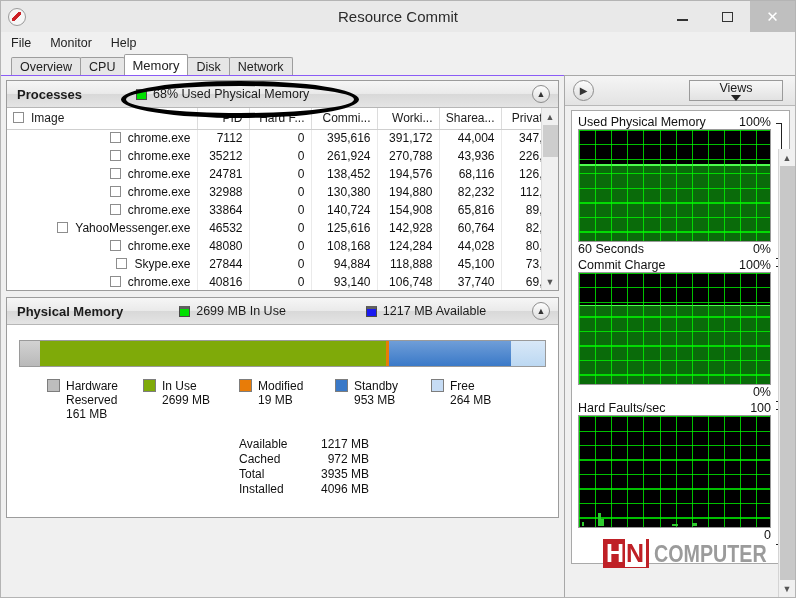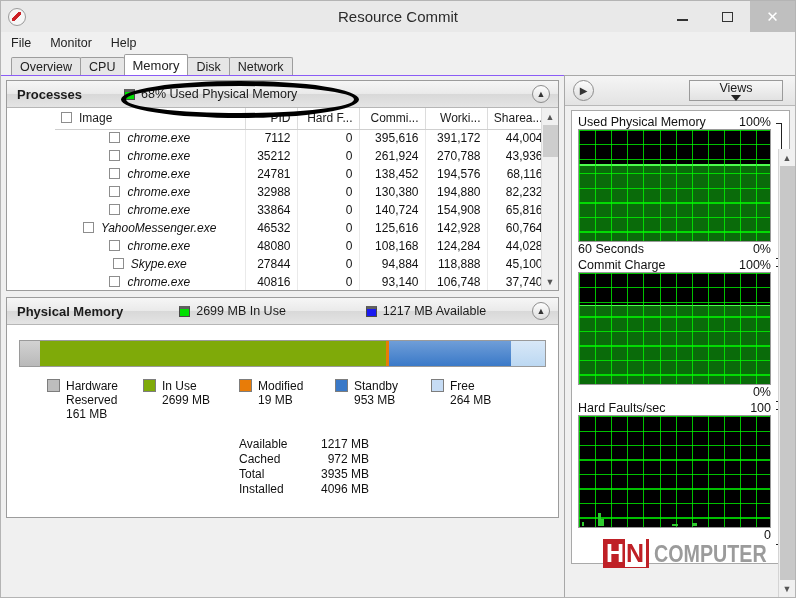--- a/index.html
+++ b/index.html
@@ -138,39 +138,39 @@
     position: absolute; right: 8px; top: 4px;
     width: 18px; height: 18px; border-radius: 50%;
     border: 1px solid #8d8d8d;
     background: linear-gradient(to bottom,#fdfdfd,#dedede);
     display: flex; align-items: center; justify-content: center;
     font-size: 9px; color: #333;
   }
 
   
   .proc-wrap { position: relative; height: 182px; background: #fff; display: flex; }
-  .proc-table-area { flex: 1; overflow: hidden; padding-left: 48px; }
+  .proc-table-area { flex: 1; overflow: hidden; }
   table.proc { border-collapse: collapse; width: 100%; font-size: 12px; table-layout: fixed; }
   table.proc th {
     background: #fff;
     border-right: 1px solid #dcdcdc;
     border-bottom: 1px solid #cfcfcf;
     font-weight: normal; color: #1b1b1b;
     height: 21px; padding: 0 6px;
     text-align: right; font-size: 12px;
     white-space: nowrap; overflow: hidden;
   }
   table.proc th.l { text-align: left; padding-left: 6px; }
   table.proc td {
     height: 18px; padding: 0 6px;
     text-align: right; color: #111; font-size: 12px;
     border-right: 1px solid #eaeaea;
     white-space: nowrap; overflow: hidden;
   }
-  table.proc td.l { text-align: center; font-style: italic; }
+  table.proc td.l { text-align: right; }
   .cbx {
     display: inline-block; width: 11px; height: 11px;
     border: 1px solid #8d8d8d; background: #fff;
     vertical-align: -1px; margin-right: 7px;
   }
 
   
   .vscroll {
     width: 17px; background: #f0f0f0;
     border-left: 1px solid #dcdcdc;
@@ -361,21 +361,21 @@
     <div class="tab">Network</div>
   </div>
 
   <div class="body-split">
 
     <div class="left-pane">
 
       <div class="panel">
         <div class="panel-head">
           <span class="panel-title">Processes</span>
-          <span class="head-stat" style="margin-left:42px;">
+          <span class="head-stat" style="margin-left:54px;">
             <span class="sw sw-green"></span>
             <span>68% Used Physical Memory</span>
           </span>
           <span class="chevron-btn">▲</span>
         </div>
 
         <div class="proc-wrap">
           <div class="proc-table-area">
             <table class="proc">
               <colgroup>

